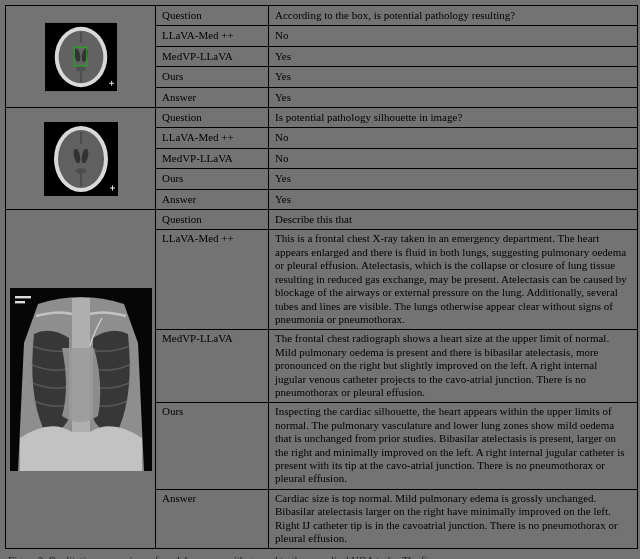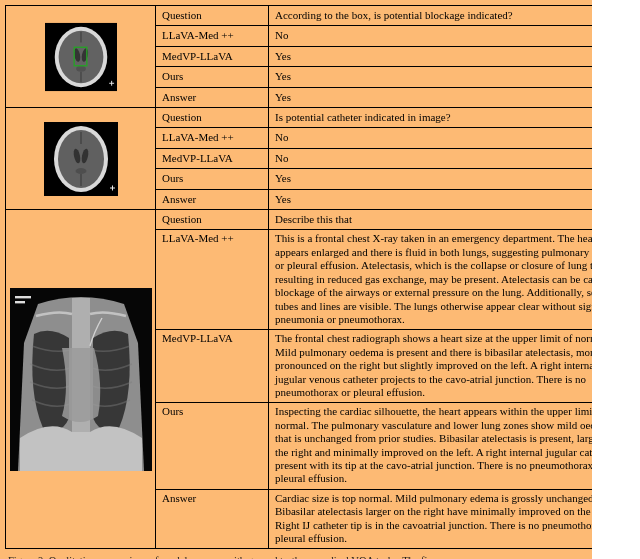--- a/index.html
+++ b/index.html
@@ -5,24 +5,24 @@
   * { margin:0; padding:0; box-sizing:border-box; }
   html,body { background:#ffffff; }
   body {
     width:640px; height:559px;
     font-family:"Liberation Serif", serif;
     color:#000;
     overflow:hidden;
   }
   .page {
     position:relative;
-    width:592px; height:559px;
+    width:640px; height:559px;
     padding:5px 3px 0 5px;
     overflow:hidden;
-    background:#fdba74;
+    background:#737373;
   }
   table.qa-table {
     border-collapse:collapse;
     width:632px;
     table-layout:fixed;
   }
   td {
     border:1px solid #000;
     font-size:11px;
     line-height:13.4px;
@@ -72,21 +72,21 @@
             <line x1="37" y1="9" x2="37" y2="20" stroke="#474747" stroke-width="1.5"></line>
             <line x1="37" y1="50" x2="37" y2="61" stroke="#474747" stroke-width="1.5"></line>
             <ellipse cx="33" cy="33" rx="3" ry="7" fill="#343434" transform="rotate(-12 33 33)"></ellipse>
             <ellipse cx="41" cy="33" rx="3" ry="7" fill="#343434" transform="rotate(12 41 33)"></ellipse>
             <ellipse cx="37" cy="47" rx="5" ry="3" fill="#515151"></ellipse>
             <rect x="30" y="25" width="13" height="19" fill="none" stroke="#27a127" stroke-width="1.4"></rect>
             <path d="M66 62 h5 M68.5 59.5 v5" stroke="#e8e8e8" stroke-width="1"></path>
           </svg>
         </td>
         <td>Question</td>
-        <td>According to the box, is potential blockage indicated?</td>
+        <td>According to the box, is potential pathology resulting?</td>
       </tr>
       <tr class="short-row">
         <td>LLaVA-Med ++</td>
         <td>No</td>
       </tr>
       <tr class="short-row">
         <td>MedVP-LLaVA</td>
         <td>Yes</td>
       </tr>
       <tr class="short-row">
@@ -106,21 +106,21 @@
             <ellipse cx="37" cy="37" rx="23" ry="29" fill="#606060"></ellipse>
             <line x1="37" y1="10" x2="37" y2="22" stroke="#454545" stroke-width="1.5"></line>
             <line x1="37" y1="52" x2="37" y2="64" stroke="#454545" stroke-width="1.5"></line>
             <ellipse cx="33" cy="34" rx="3" ry="7.5" fill="#323232" transform="rotate(-12 33 34)"></ellipse>
             <ellipse cx="41" cy="34" rx="3" ry="7.5" fill="#323232" transform="rotate(12 41 34)"></ellipse>
             <ellipse cx="37" cy="49" rx="5.5" ry="3" fill="#4e4e4e"></ellipse>
             <path d="M66 66 h5 M68.5 63.5 v5" stroke="#e8e8e8" stroke-width="1"></path>
           </svg>
         </td>
         <td>Question</td>
-        <td>Is potential catheter indicated in image?</td>
+        <td>Is potential pathology silhouette in image?</td>
       </tr>
       <tr class="short-row">
         <td>LLaVA-Med ++</td>
         <td>No</td>
       </tr>
       <tr class="short-row">
         <td>MedVP-LLaVA</td>
         <td>No</td>
       </tr>
       <tr class="short-row">
@@ -168,21 +168,21 @@
       <tr>
         <td>MedVP-LLaVA</td>
         <td>The frontal chest radiograph shows a heart size at the upper limit of normal. Mild pulmonary oedema is present and there is bibasilar atelectasis, more pronounced on the right but slightly improved on the left. A right internal jugular venous catheter projects to the cavo-atrial junction. There is no pneumothorax or pleural effusion.</td>
       </tr>
       <tr>
         <td>Ours</td>
         <td>Inspecting the cardiac silhouette, the heart appears within the upper limits of normal. The pulmonary vasculature and lower lung zones show mild oedema that is unchanged from prior studies. Bibasilar atelectasis is present, larger on the right and minimally improved on the left. A right internal jugular catheter is present with its tip at the cavo-atrial junction. There is no pneumothorax or pleural effusion.</td>
       </tr>
       <tr>
         <td>Answer</td>
-        <td>Cardiac size is top normal. Mild pulmonary edema is grossly unchanged. Bibasilar atelectasis larger on the right have minimally improved on the lungs. Right IJ catheter tip is in the cavoatrial junction. There is no pneumothorax or pleural effusion.</td>
+        <td>Cardiac size is top normal. Mild pulmonary edema is grossly unchanged. Bibasilar atelectasis larger on the right have minimally improved on the left. Right IJ catheter tip is in the cavoatrial junction. There is no pneumothorax or pleural effusion.</td>
       </tr>
 
     </tbody>
   </table>
 
   <div class="caption">Figure 3: Qualitative comparison of model answers with ground truth on medical VQA tasks. The fi</div>
 
 </div>
 
 </body></html>

